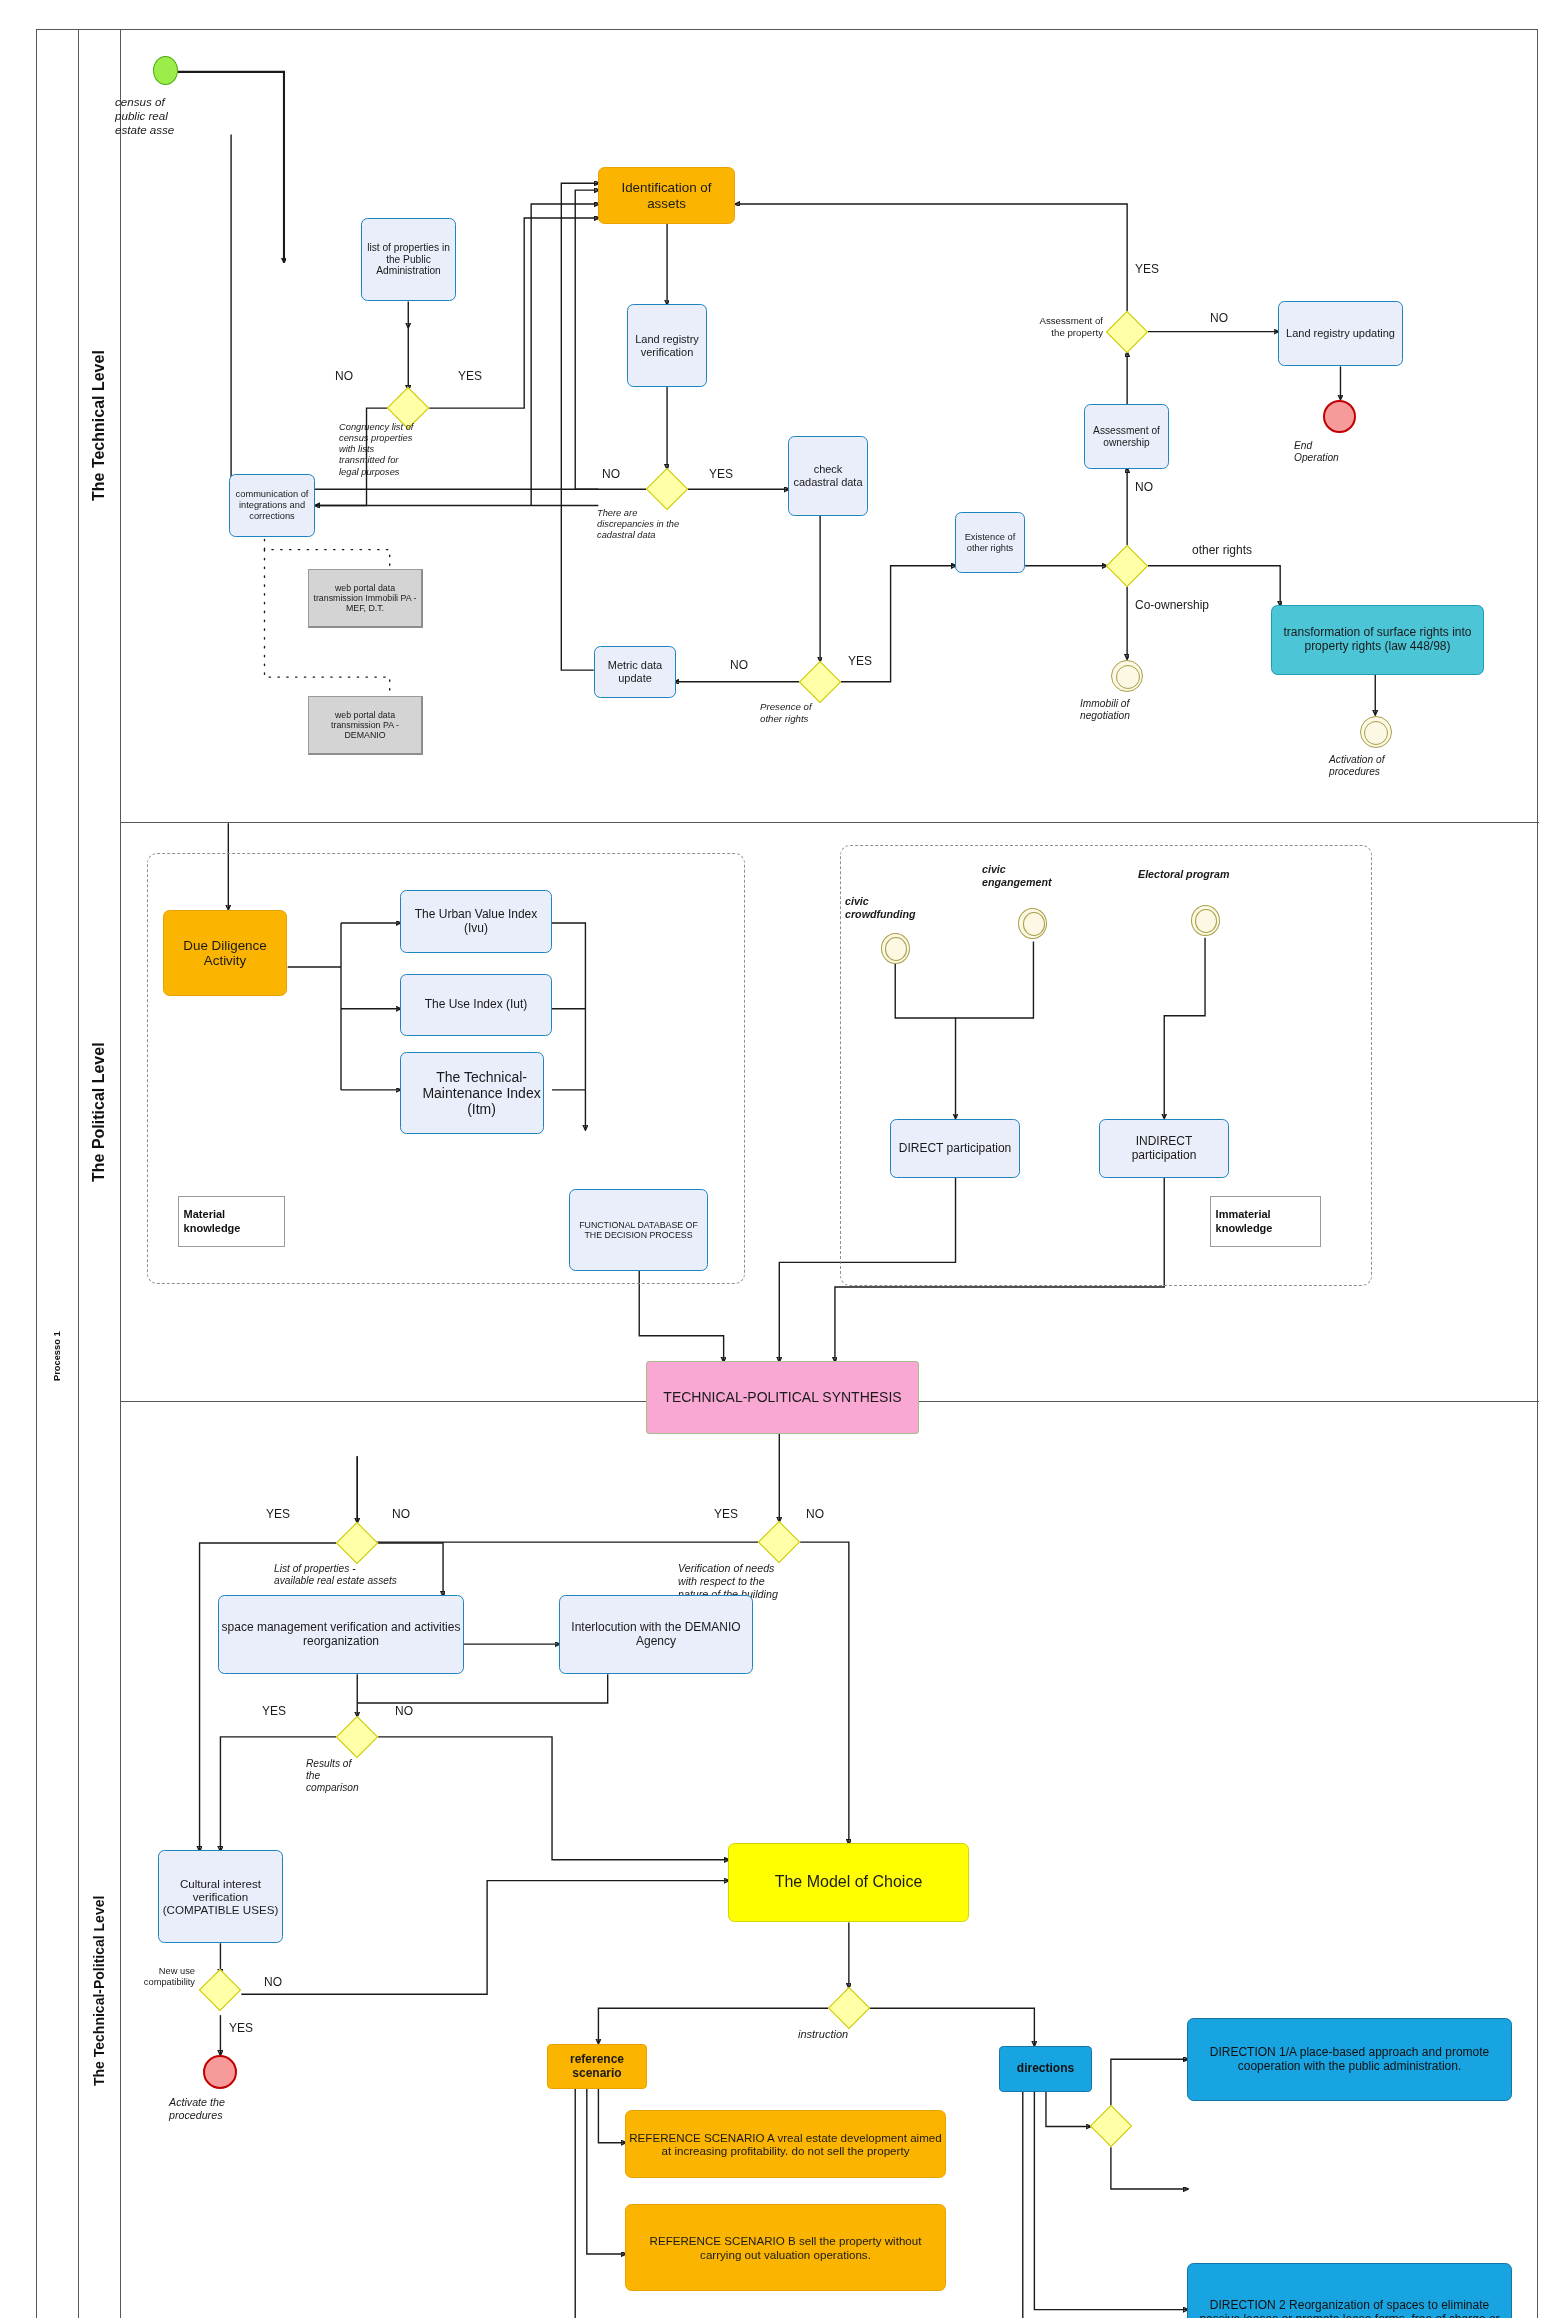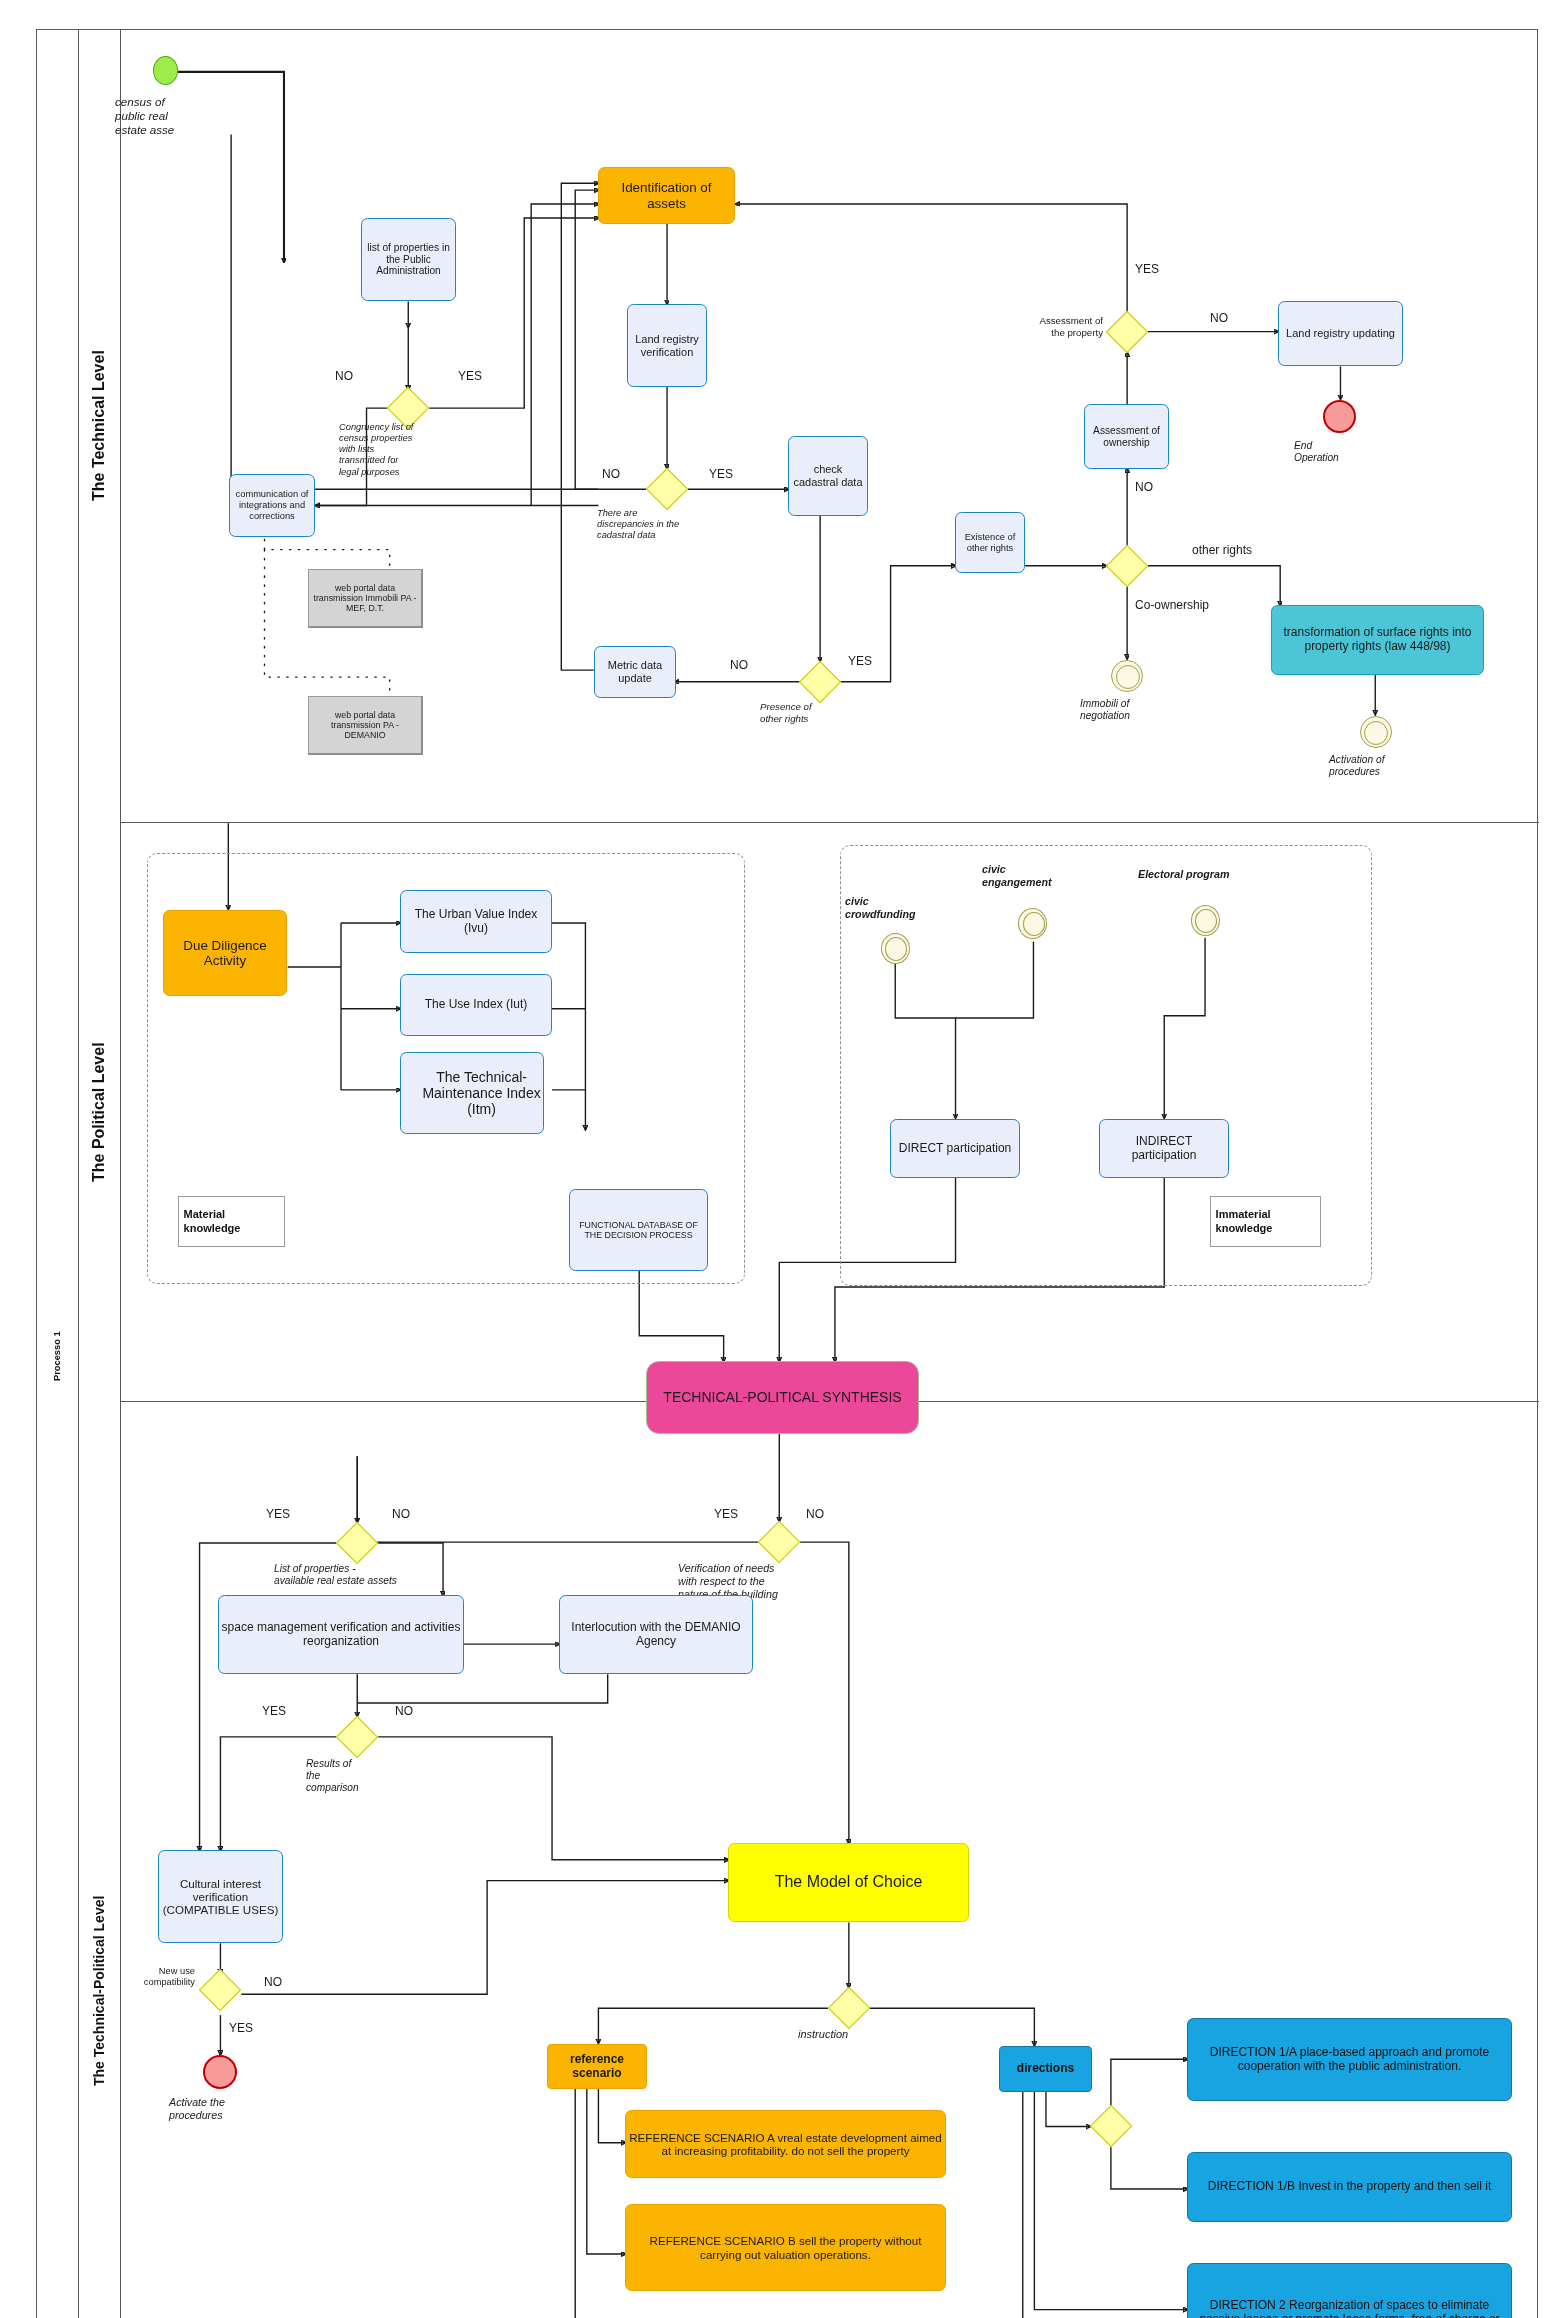--- a/index.html
+++ b/index.html
@@ -17,21 +17,21 @@
 
   
   .node{position:absolute;box-sizing:border-box;display:flex;align-items:center;
         justify-content:center;text-align:center;line-height:1.15;padding:1.9px;}
 
   .task{border-radius:6.5px;border:1.9px solid #1c85c0;background:#eaeefb;color:#1a1a1a;}
   .task-orange{border-radius:6.5px;border:1.9px solid #e8a200;background:#fbb500;color:#1a1a1a;font-weight:normal;}
   .task-orange-b{border-radius:4.6px;border:1.9px solid #e8a200;background:#fbb500;color:#1a1a1a;font-weight:bold;}
   .task-teal{border-radius:6.5px;border:1.9px solid #1c9cb5;background:#4cc5d7;color:#1a1a1a;}
   .task-yellow{border-radius:6.5px;border:1.9px solid #d4d400;background:#ffff00;color:#1a1a1a;}
-  .task-green{border-radius:13px;border:1.4px solid #a6bd8e;background:#ec4899;color:#1a1a1a;}
+  .task-green{border-radius:3px;border:1.4px solid #a6bd8e;background:#f9a8d4;color:#1a1a1a;}
   .task-blue-solid{border-radius:6.5px;border:1.9px solid #1474a8;background:#18a4e0;color:#111;}
   .task-blue-b{border-radius:4.6px;border:1.9px solid #1474a8;background:#18a4e0;color:#111;font-weight:bold;}
   .task-grey{border:0.9px solid #9a9a9a;border-bottom:2.8px solid #8d8d8d;border-right:2.3px solid #8d8d8d;background:#d4d4d4;color:#1a1a1a;border-radius:0.5px;}
 
   
   .gw{position:absolute;background:#ffffa8;border:1.4px solid #c8c800;
       transform:rotate(45deg);box-sizing:border-box;}
 
   
   .ev{position:absolute;border-radius:50%;box-sizing:border-box;}
@@ -407,22 +407,20 @@
   <div class="node task-orange" style="left:625px;top:2110px;width:321px;height:68px;font-size:11.6px;">REFERENCE SCENARIO A vreal estate
 development aimed at increasing
 profitability. do not sell the property</div>
   <div class="node task-orange" style="left:625px;top:2204px;width:321px;height:87px;font-size:11.6px;">REFERENCE SCENARIO B sell the
 property without carrying out
 valuation operations.</div>
 
   <div class="node task-blue-solid" style="left:1187px;top:2018px;width:325px;height:83px;font-size:12px;">DIRECTION 1/A place-based approach
 and promote cooperation with the
 public administration.</div>
-  <div class="node task-blue-solid" style="left:1187px;top:2152px;width:325px;height:70px;font-size:12px;">DIRECTION 1/B Invest in the property
-and then sell it</div>
   <div class="node task-blue-solid" style="left:1187px;top:2263px;width:325px;height:128px;font-size:12px;">DIRECTION 2   Reorganization of
 spaces to eliminate passive leases or
 promote lease forms, free of charge or
 subsidized fees, to start bottom up
 processes that can develop social or
 economic activities.</div>
 
 </div>
 
 

